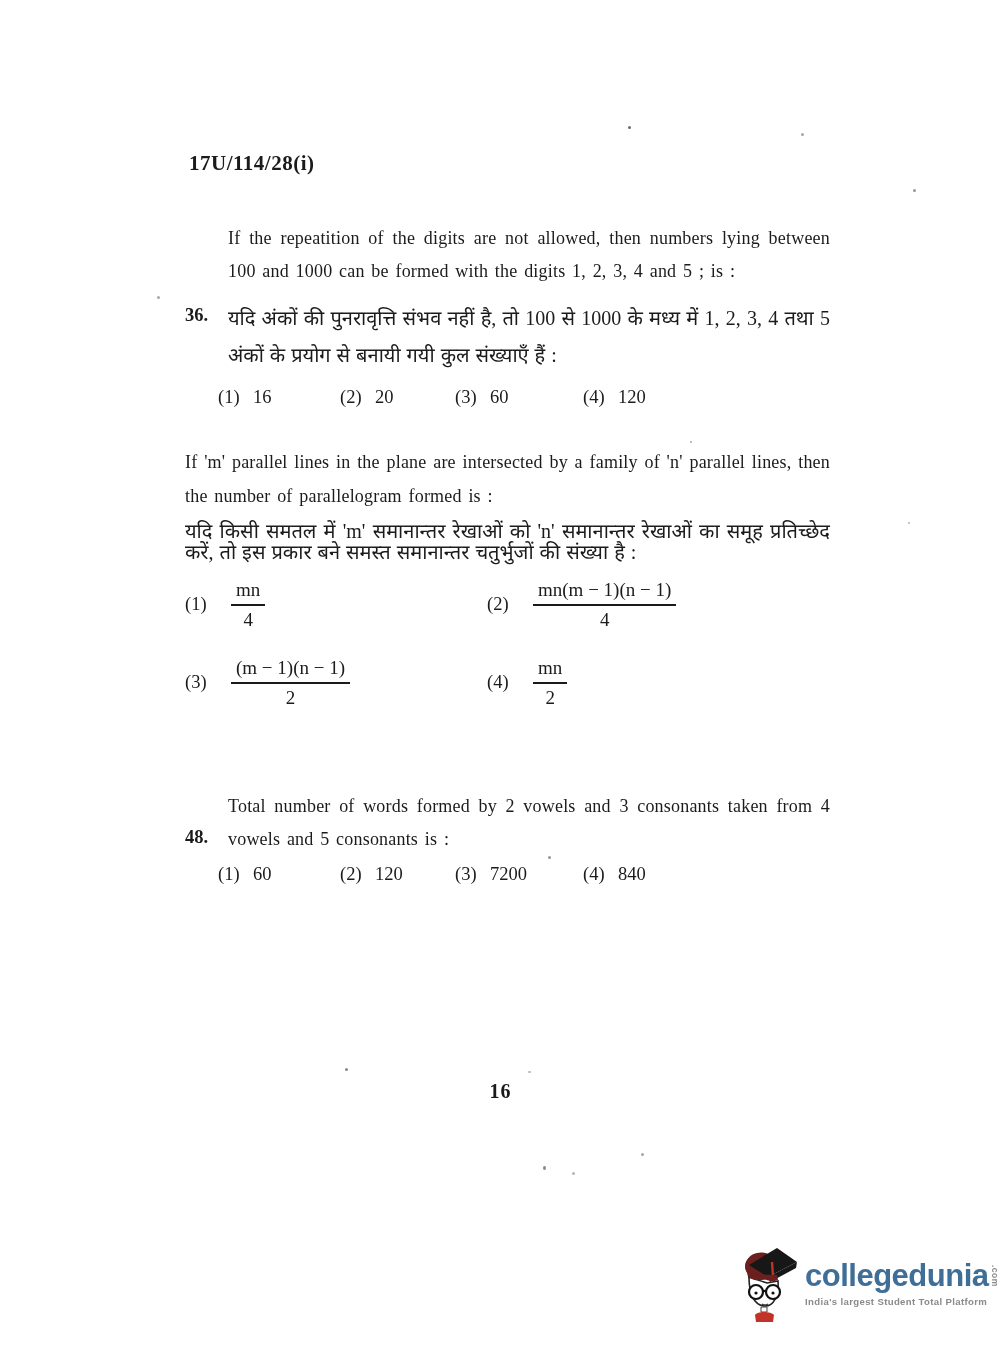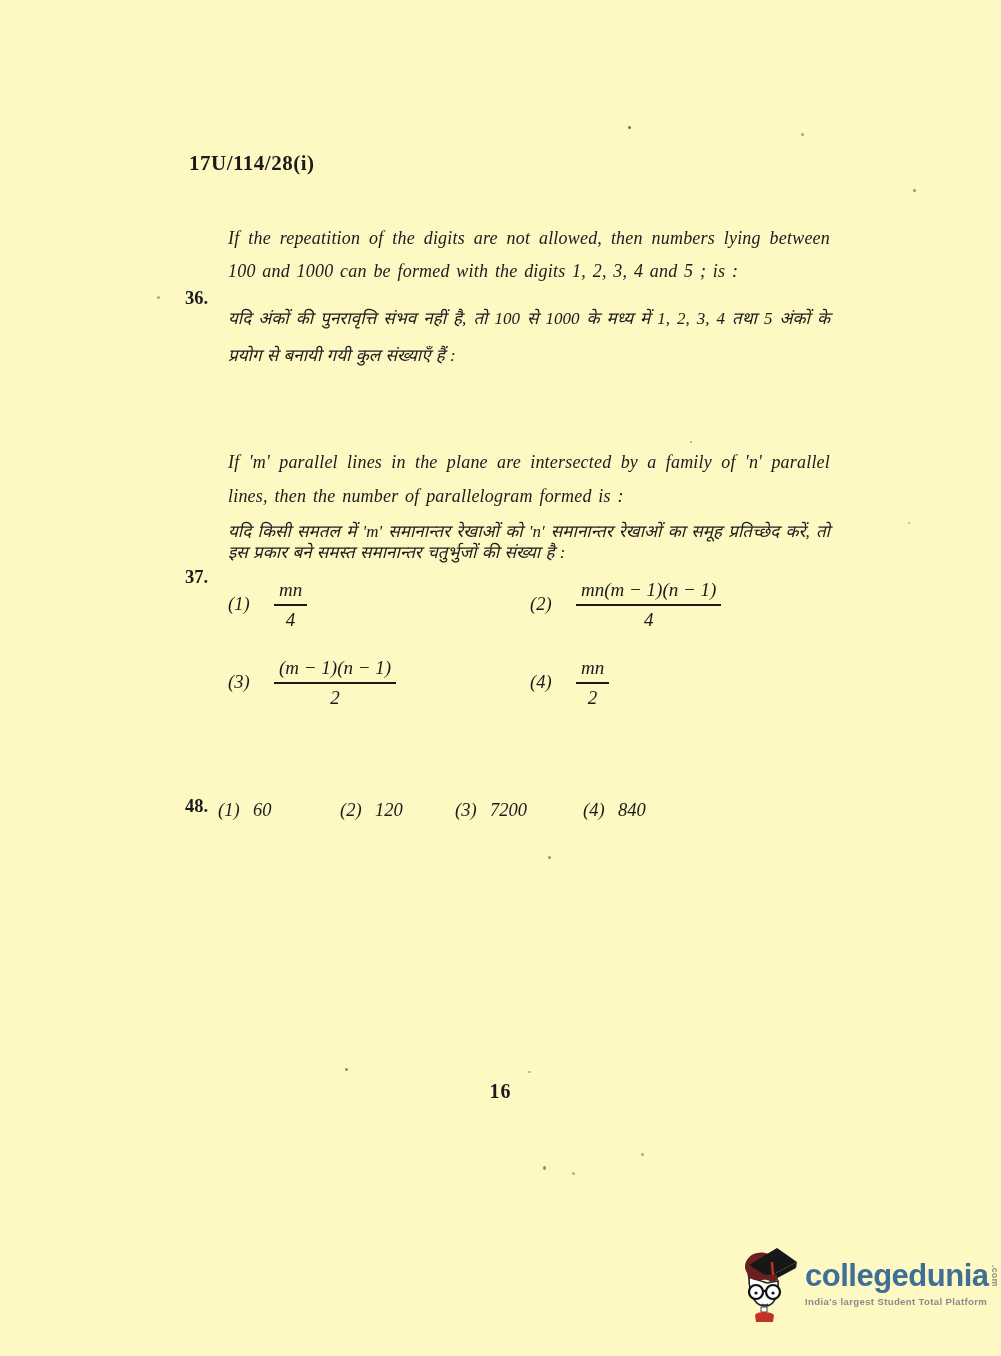--- a/index.html
+++ b/index.html
@@ -1,41 +1,41 @@
 <!DOCTYPE html>
 <html><head>
 <meta charset="utf-8">
 <style>
   * { margin:0; padding:0; box-sizing:border-box; }
   html,body { background:#e9e9e9; }
   .page {
     position:relative;
     width:1001px; height:1356px;
     margin:0 auto;
-    background:#fef9c3;
+    background:#ffffff;
     color:#1b1b1b;
     font-family:"Liberation Serif","DejaVu Serif",serif;
     overflow:hidden;
   }
   .doc-code {
     position:absolute; left:189px; top:151px;
     font-size:21px; font-weight:bold; letter-spacing:0.5px;
   }
   .question { position:absolute; left:185px; width:645px; display:flex;align-items:center; }
   .q-num {
     width:43px; flex:0 0 43px;
     font-weight:bold; font-size:18.5px; line-height:33px;
   }
-  .q-body { flex:1;font-style:italic; }
+  .q-body { flex:1; }
   .q-en {
     font-size:18px; line-height:33px;
     text-align:justify; word-spacing:2px; letter-spacing:0.2px;
   }
   .q-hi {
-    font-size:17px; line-height:37px;
+    font-size:20px; line-height:37px;
     text-align:justify; word-spacing:1px;
     margin-top:12px;
   }
   .opt-row {
     display:grid;
     grid-template-columns:122px 115px 128px auto;
     margin-top:13px; padding-left:33px; margin-left:-43px;
     font-size:18.5px;
   }
   .opt { white-space:nowrap; }
@@ -80,25 +80,30 @@
 
 <div class="page">
 
   <div class="doc-code">17U/114/28(i)</div>
 
   <div class="question" style="top:222px;">
     <div class="q-num">36.</div>
     <div class="q-body">
       <div class="q-en">If the repeatition of the digits are not allowed, then numbers lying between 100 and 1000 can be formed with the digits 1, 2, 3, 4 and 5 ; is :</div>
       <div class="q-hi">यदि अंकों की पुनरावृत्ति संभव नहीं है, तो 100 से 1000 के मध्य में  1, 2, 3, 4 तथा 5 अंकों के प्रयोग से बनायी गयी कुल संख्याएँ हैं :</div>
+      <div class="opt-row">
+        <div class="opt"><span class="opt-label">(1)</span><span>16</span></div>
+        <div class="opt"><span class="opt-label">(2)</span><span>20</span></div>
+        <div class="opt"><span class="opt-label">(3)</span><span>60</span></div>
+        <div class="opt"><span class="opt-label">(4)</span><span>120</span></div>
+      </div>
     </div>
   </div>
 
   <div class="question" style="top:445px;">
-    <div class="q-num" style="line-height:34px;">37.</div>
     <div class="q-body">
       <div class="q-en" style="line-height:34px;">If 'm' parallel lines in the plane are intersected by a family of 'n' parallel lines, then the number of parallelogram formed is :</div>
       <div class="q-hi" style="line-height:21px; margin-top:8px;">यदि किसी समतल में 'm' समानान्तर रेखाओं को 'n' समानान्तर रेखाओं का समूह प्रतिच्छेद करें, तो इस प्रकार बने समस्त समानान्तर चतुर्भुजों की संख्या है :</div>
       <div class="frac-grid">
         <div class="frac-opt">
           <span class="opt-label">(1)</span>
           <span class="frac">
               <span class="num">mn</span>
               <span class="den">4</span>
             </span>
@@ -124,20 +129,21 @@
               <span class="den">2</span>
             </span>
         </div>
       </div>
     </div>
   </div>
 
   <div class="question" style="top:790px;">
     <div class="q-num">48.</div>
     <div class="q-body">
+      <div class="q-en">Total number of words formed by 2 vowels and 3 consonants taken from 4 vowels and 5 consonants is :</div>
       <div class="opt-row" style="margin-top:8px;">
         <div class="opt"><span class="opt-label">(1)</span><span>60</span></div>
         <div class="opt"><span class="opt-label">(2)</span><span>120</span></div>
         <div class="opt"><span class="opt-label">(3)</span><span>7200</span></div>
         <div class="opt"><span class="opt-label">(4)</span><span>840</span></div>
       </div>
     </div>
   </div>
 
   <div class="page-number">16</div>

